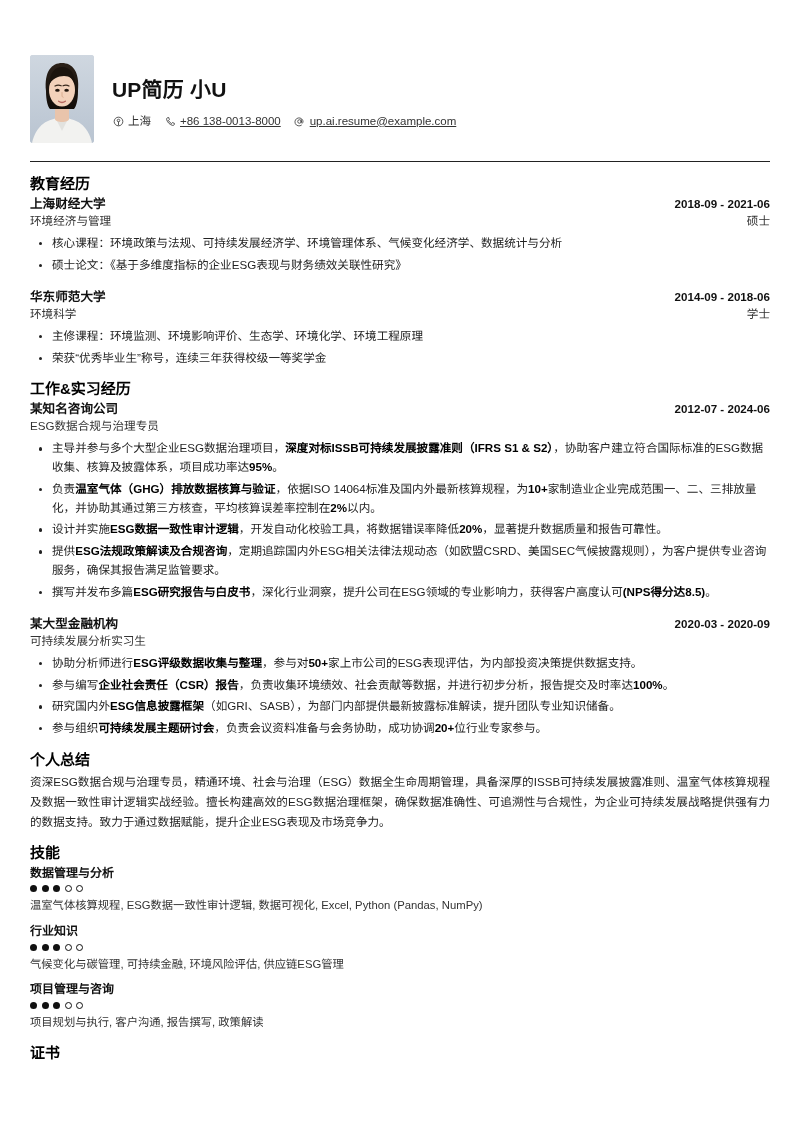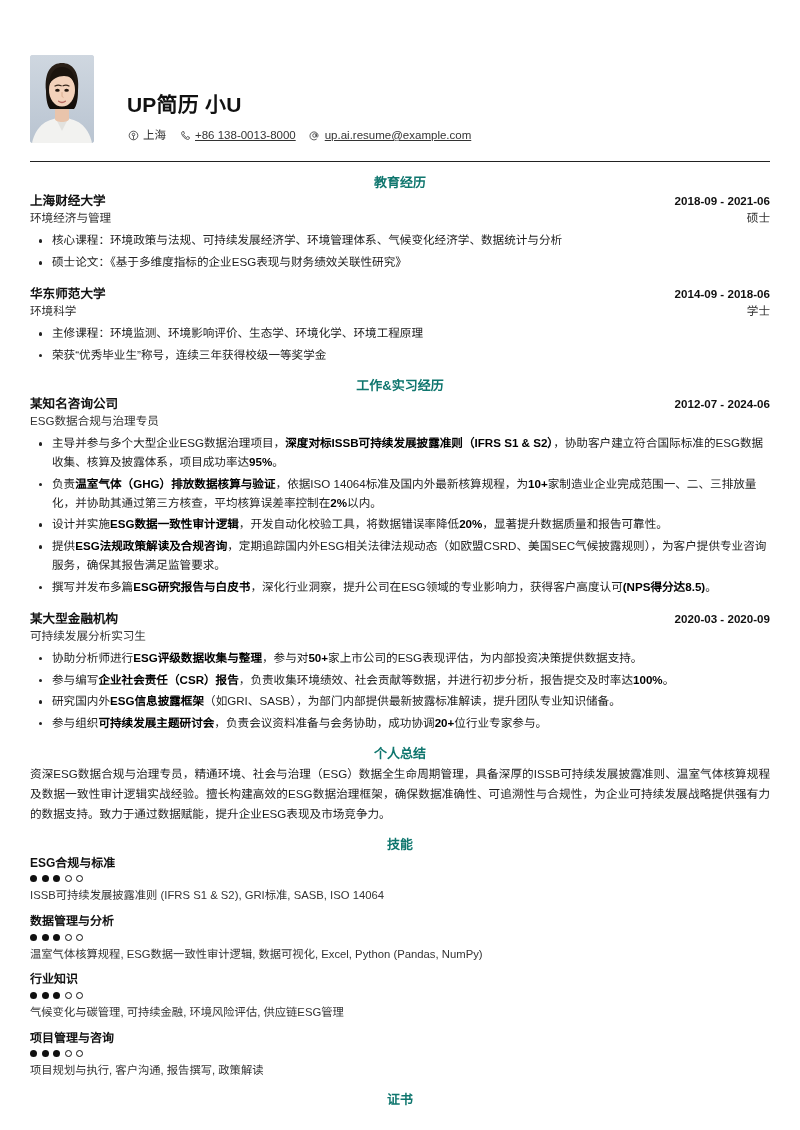--- a/index.html
+++ b/index.html
@@ -20,22 +20,22 @@
     margin: 0 auto;
     background: #ffffff;
     overflow: hidden;
     box-sizing: border-box;
     padding: 55px 30px 0 30px;
   }
 
   
   .header {
     display: flex;
-    align-items: flex-end;
-    gap: 33px;
+    align-items: center;
+    gap: 18px;
   }
   .photo {
     width: 64px;
     height: 88px;
     flex: 0 0 64px;
     border-radius: 3px;
     overflow: hidden;
     background: #c8d0da;
     position: relative;
   }
@@ -87,26 +87,25 @@
 
   .header-rule {
     border: 0;
     border-top: 1.6px solid #222222;
     margin: 18px 0 0 0;
   }
 
   
   .section { margin-top: 13px; }
   .section-title {
-    font-size: 13px;
+    font-size: 15px;
     font-weight: bold;
-    color: #0f766e;
+    color: #000000;
     line-height: 1.25;
     margin-bottom: 2px;
-    text-align: center;
   }
 
   .entry { margin-top: 0; }
   .entry + .entry { margin-top: 14px; }
 
   .entry-line {
     display: flex;
     align-items: baseline;
     justify-content: space-between;
   }
@@ -353,31 +352,20 @@
 
   <div class="section">
     <div class="section-title">个人总结</div>
     <div class="summary-text">资深ESG数据合规与治理专员，精通环境、社会与治理（ESG）数据全生命周期管理，具备深厚的ISSB可持续发展披露准则、温室气体核算规程及数据一致性审计逻辑实战经验。擅长构建高效的ESG数据治理框架，确保数据准确性、可追溯性与合规性，为企业可持续发展战略提供强有力的数据支持。致力于通过数据赋能，提升企业ESG表现及市场竞争力。</div>
   </div>
 
   <div class="section">
     <div class="section-title">技能</div>
     <div>
         <div class="skill">
-          <div class="skill-name">ESG合规与标准</div>
-          <div class="dots">
-            <span class="dot on"></span>
-            <span class="dot on"></span>
-            <span class="dot on"></span>
-            <span class="dot off"></span>
-            <span class="dot off"></span>
-          </div>
-          <div class="skill-desc">ISSB可持续发展披露准则 (IFRS S1 &amp; S2), GRI标准, SASB, ISO 14064</div>
-        </div>
-        <div class="skill">
           <div class="skill-name">数据管理与分析</div>
           <div class="dots">
             <span class="dot on"></span>
             <span class="dot on"></span>
             <span class="dot on"></span>
             <span class="dot off"></span>
             <span class="dot off"></span>
           </div>
           <div class="skill-desc">温室气体核算规程, ESG数据一致性审计逻辑, 数据可视化, Excel, Python (Pandas, NumPy)</div>
         </div>

